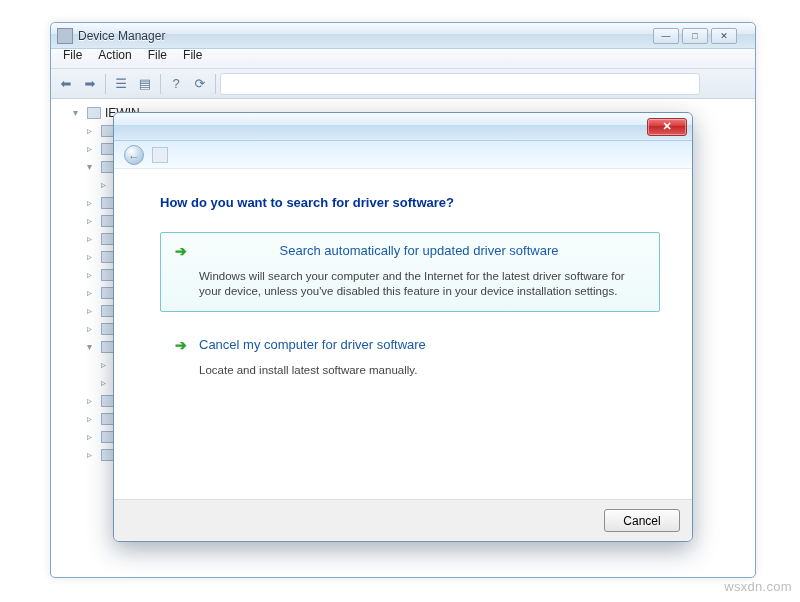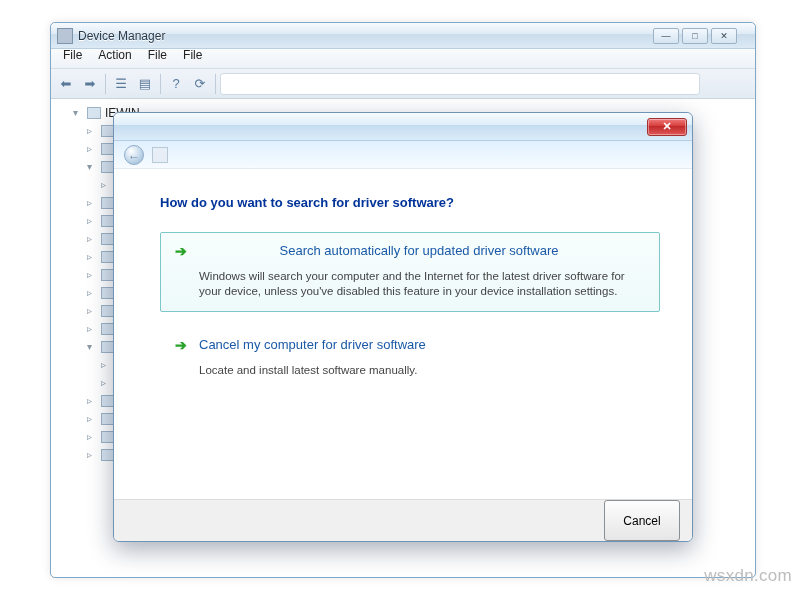--- a/index.html
+++ b/index.html
@@ -168,30 +168,30 @@
 
   .dlg-footer {
     position: absolute; left: 0; right: 0; bottom: 0;
     height: 42px;
     background: #f0f0f0;
     border-top: 1px solid #dcdcdc;
     display: flex; align-items: center; justify-content: flex-end;
     padding: 0 12px;
   }
   .dlg-footer button {
-    min-width: 76px; height: 41px;
+    min-width: 76px; height: 23px;
     font: 12px "Segoe UI", Tahoma, sans-serif;
     border: 1px solid #8a8f94; border-radius: 3px;
     background: linear-gradient(#fdfdfd,#e6e6e6);
     padding: 0 12px;
   }
 
   .watermark {
-    position: absolute; right: 8px; bottom: 16px;
-    font-size: 17px; color: #bdbdbd; letter-spacing: .3px;
+    position: absolute; right: 8px; bottom: 8px;
+    font-size: 13px; color: #bdbdbd; letter-spacing: .3px;
   }
 </style>
 </head>
 <body>
 
 <div class="dm-window">
 
   <div class="dm-titlebar">
     <span class="title-icon"></span>
     <span class="title-text">Device Manager</span>

